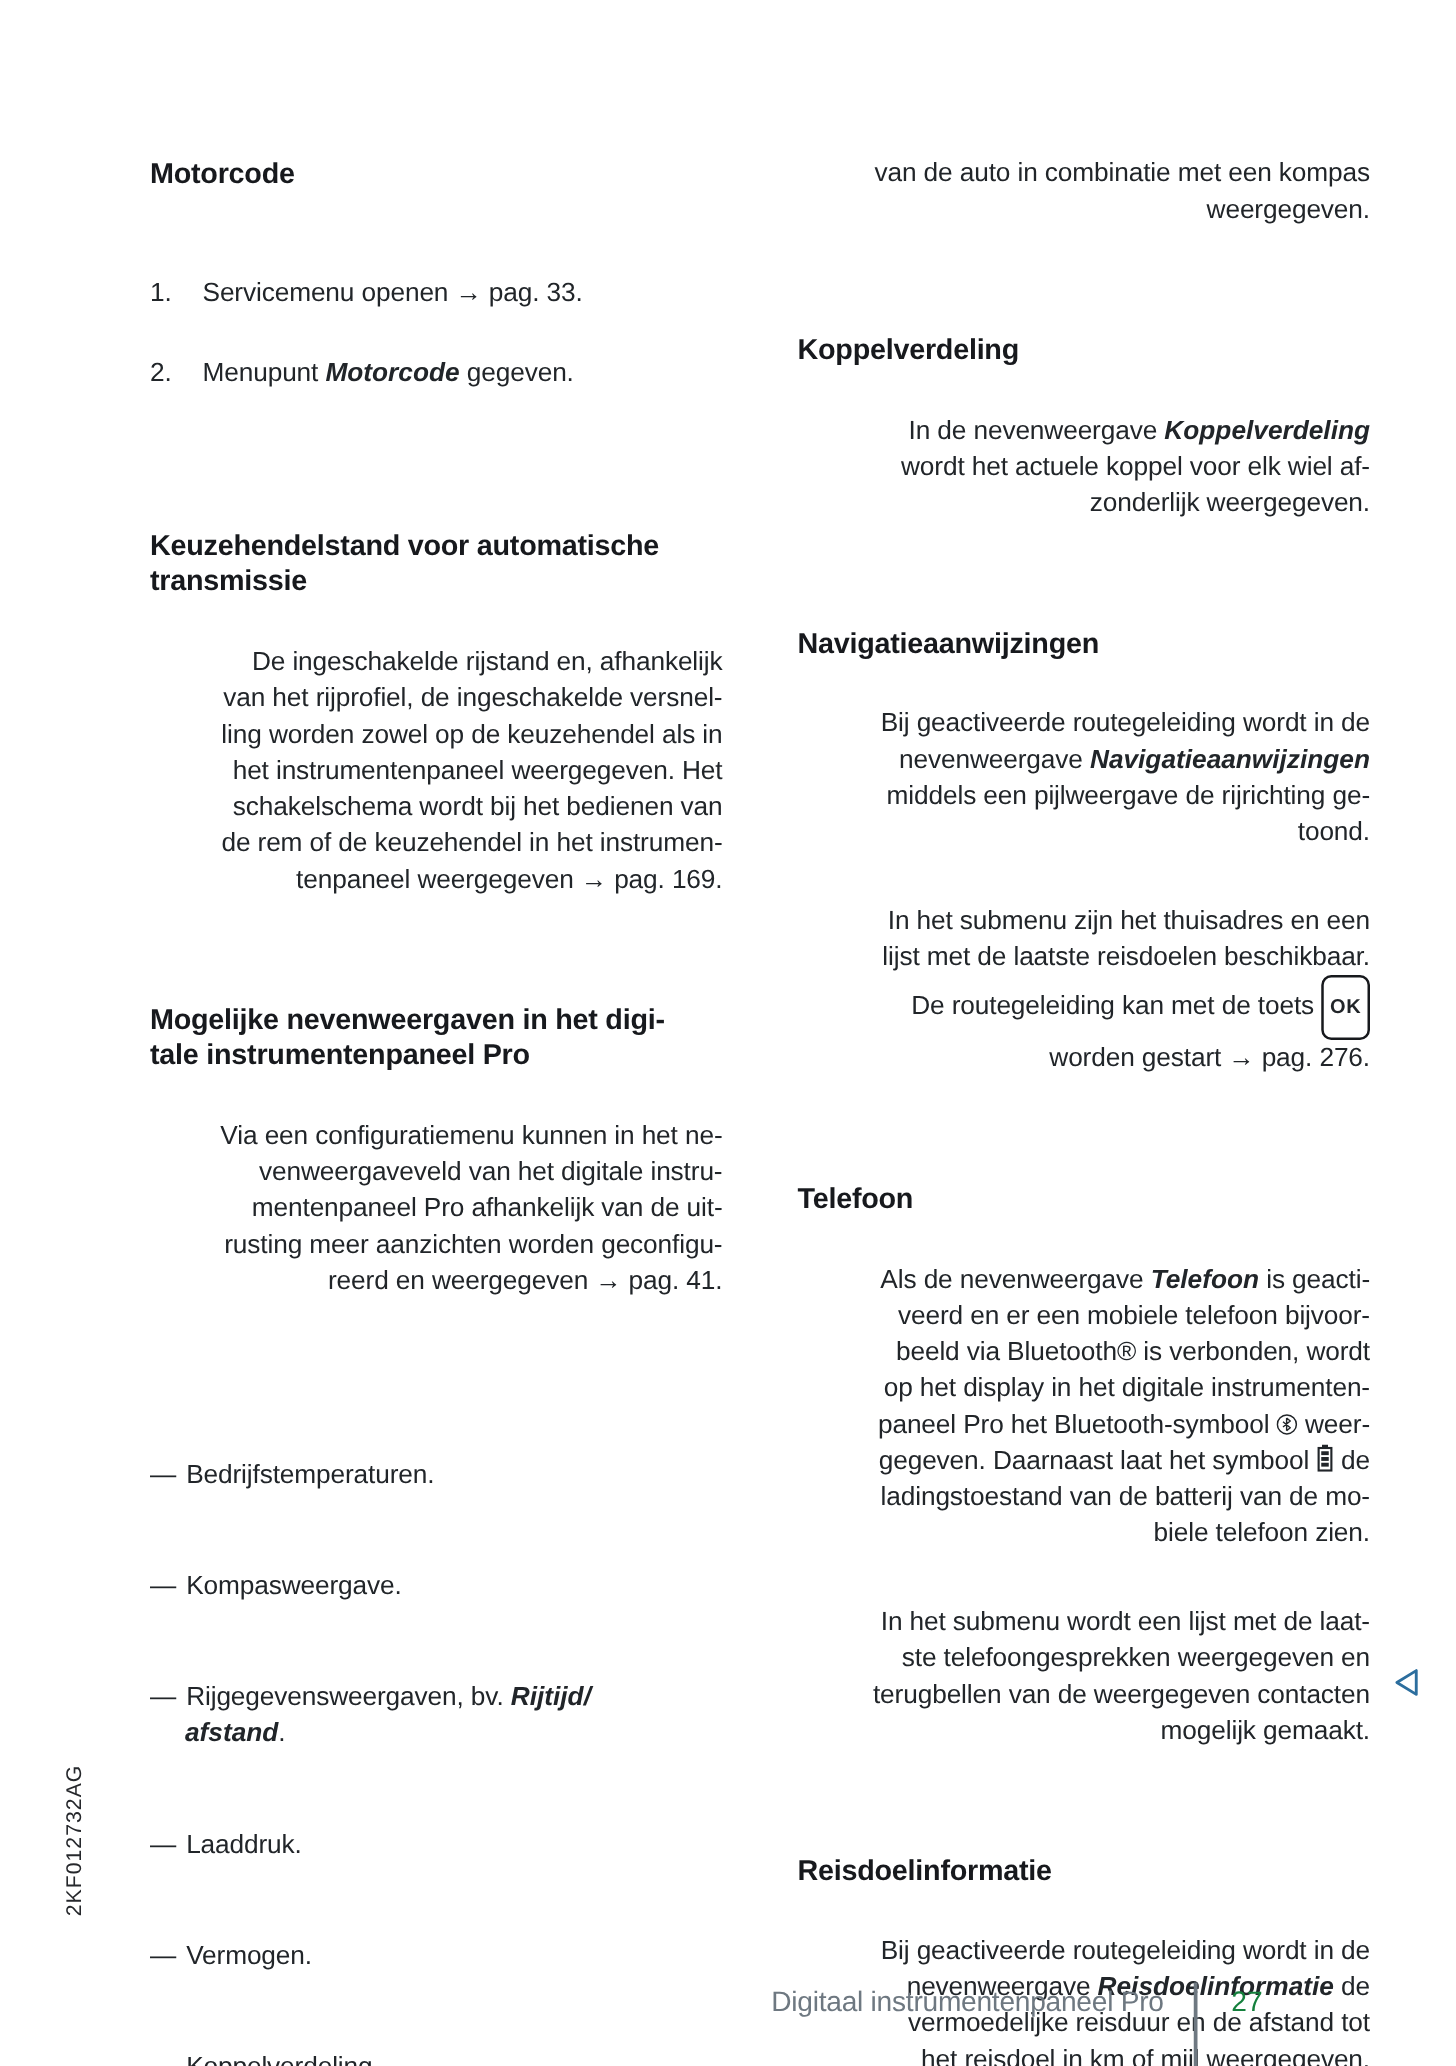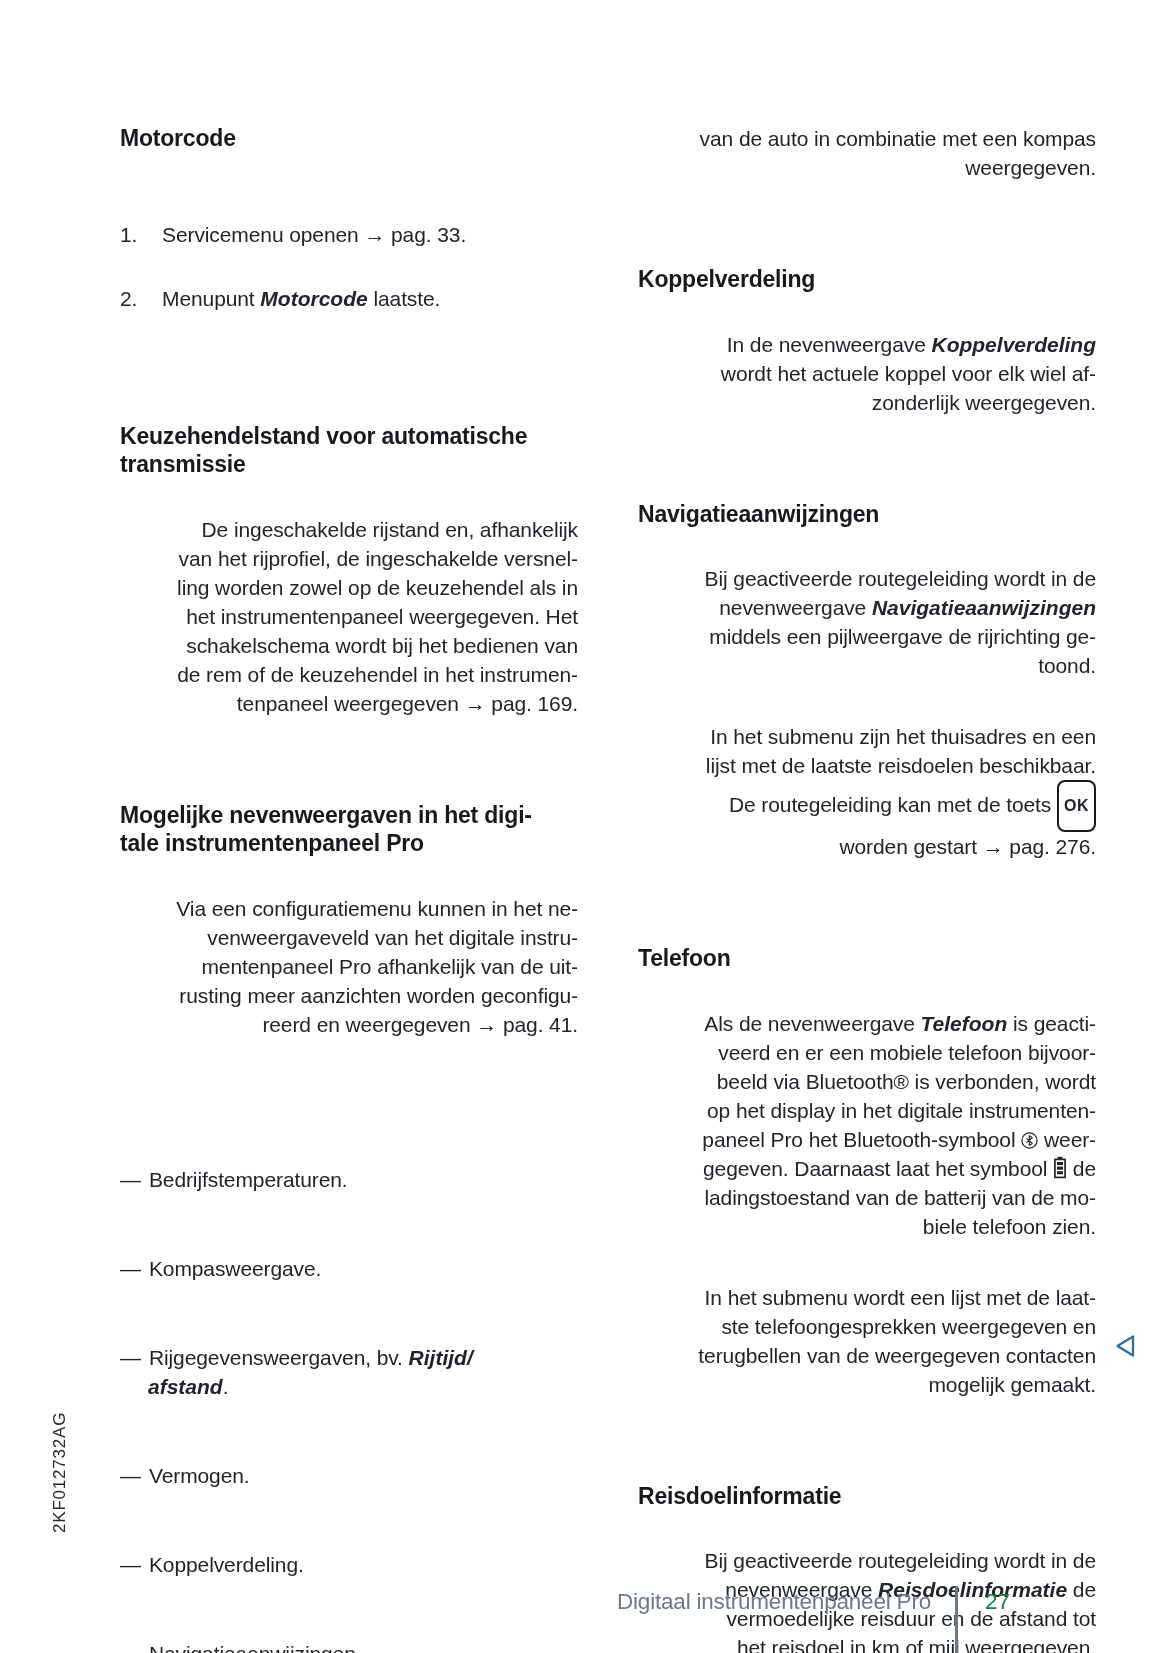--- a/index.html
+++ b/index.html
@@ -59,21 +59,21 @@
   <div class="col col-left">
 
     <h3>Motorcode</h3>
     <div class="steps">
       <div class="step">
         <span class="num">1.</span>
         <span class="stext">Servicemenu openen → pag. 33.</span>
       </div>
       <div class="step">
         <span class="num">2.</span>
-        <span class="stext"><span>Menupunt </span><span class="term">Motorcode</span><span> laatste.</span></span>
+        <span class="stext"><span>Menupunt </span><span class="term">Motorcode</span><span> gegeven.</span></span>
       </div>
     </div>
 
     <h3>Keuzehendelstand voor automatische
 transmissie</h3>
     <p>De ingeschakelde rijstand en, afhankelijk
 van het rijprofiel, de ingeschakelde versnel-
 ling worden zowel op de keuzehendel als in
 het instrumentenpaneel weergegeven. Het
 schakelschema wordt bij het bedienen van
@@ -86,20 +86,21 @@
 venweergaveveld van het digitale instru-
 mentenpaneel Pro afhankelijk van de uit-
 rusting meer aanzichten worden geconfigu-
 reerd en weergegeven → pag. 41.</p>
 
     <div class="dlist">
       <div class="ditem"><span class="dash">—</span><span>Bedrijfstemperaturen.</span></div>
       <div class="ditem"><span class="dash">—</span><span>Kompasweergave.</span></div>
       <div class="ditem"><span class="dash">—</span><span>Rijgegevensweergaven, bv. </span><span class="term">Rijtijd/
 afstand</span><span>.</span></div>
+      <div class="ditem"><span class="dash">—</span><span>Laaddruk.</span></div>
       <div class="ditem"><span class="dash">—</span><span>Vermogen.</span></div>
       <div class="ditem"><span class="dash">—</span><span>Koppelverdeling.</span></div>
       <div class="ditem"><span class="dash">—</span><span>Navigatieaanwijzingen.</span></div>
       
     </div>
 
     
     
     
 

